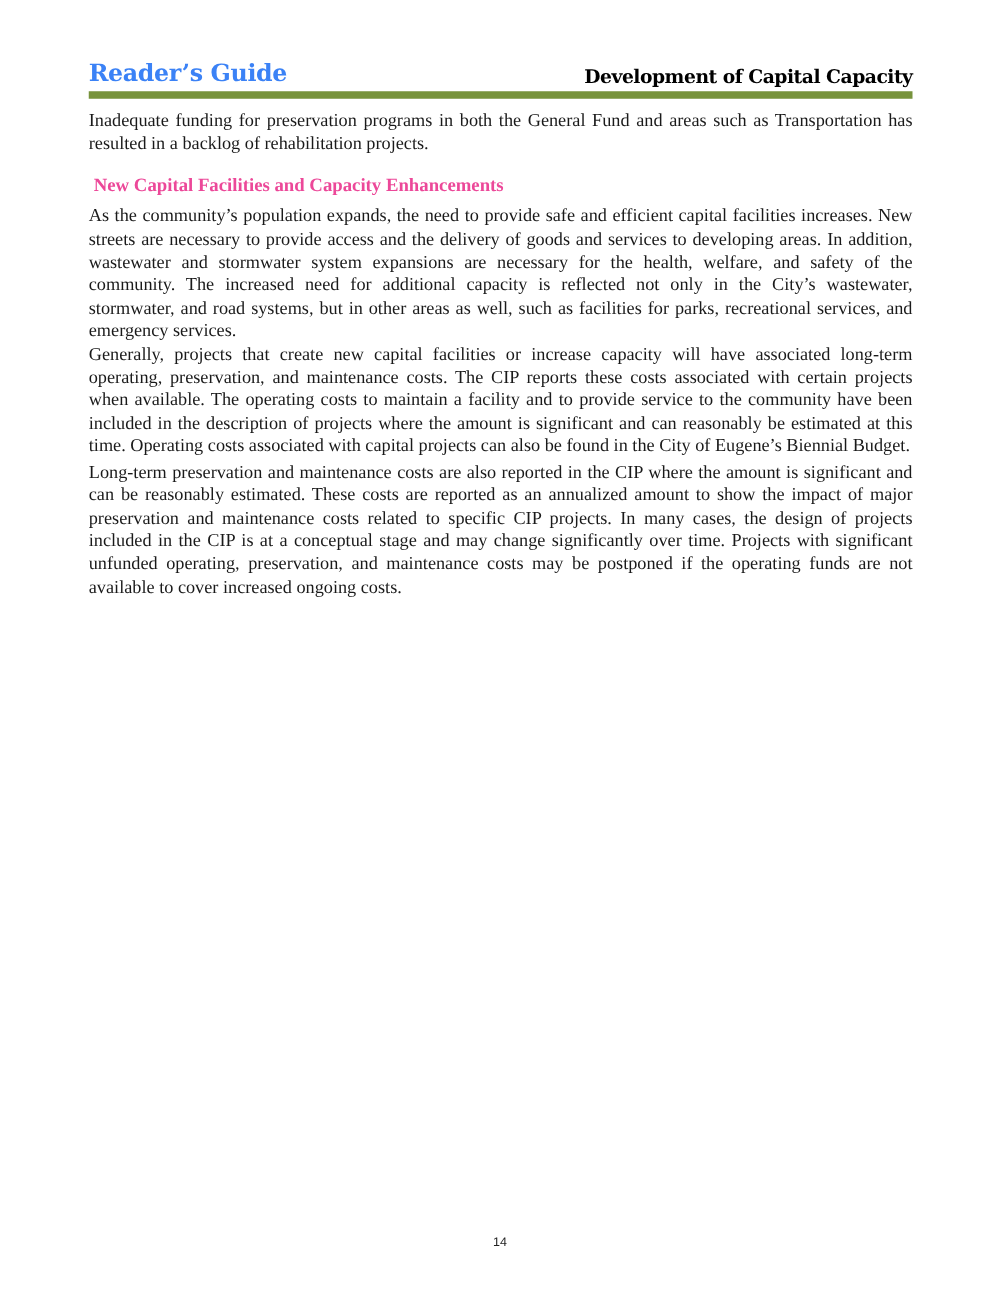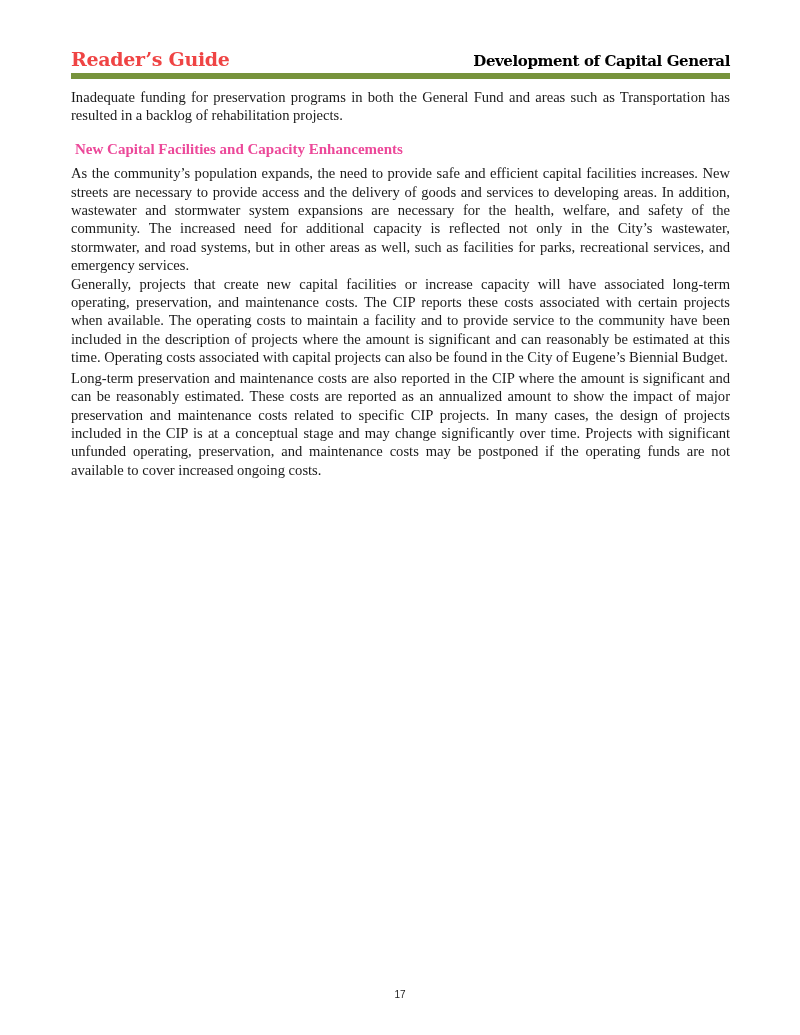--- a/index.html
+++ b/index.html
@@ -1,21 +1,21 @@
 <!DOCTYPE html>
 <html><head>
   <meta charset="utf-8">
   <style>
     html, body { margin: 0; padding: 0; background: #ffffff; }
     body { width: 800px; height: 1035px; position: relative; overflow: hidden; }
     .page { position: absolute; left: 71px; top: 0; width: 659px; }
     .header { position: absolute; top: 48px; left: 0; width: 659px; height: 24px; }
     .header-left {
       position: absolute; left: 0; top: 0;
-      font-family: "DejaVu Serif", serif; font-weight: bold; font-size: 19px; color: #ef4444;
+      font-family: "DejaVu Serif", serif; font-weight: bold; font-size: 19px; color: #3b82f6;
       letter-spacing: -0.3px;
     }
     .header-right {
       position: absolute; right: 0; top: 4px;
       font-family: "DejaVu Serif", serif; font-weight: bold; font-size: 15px; color: #000;
       letter-spacing: -0.4px;
     }
     .rule { position: absolute; top: 73px; left: 0; width: 659px; height: 6px; background: #77933C; }
     .content {
       position: absolute; top: 88px; left: 0; width: 659px;
@@ -31,28 +31,28 @@
       position: absolute; top: 989px; left: 0; width: 800px; text-align: center;
       font-family: "Liberation Sans", sans-serif; font-size: 10px; color: #222;
     }
   </style>
 </head>
 <body>
 
 <div class="page">
   <div class="header">
     <div class="header-left">Reader’s Guide</div>
-    <div class="header-right">Development of Capital General</div>
+    <div class="header-right">Development of Capital Capacity</div>
   </div>
   <div class="rule"></div>
 
   <div class="content">
     <p>Inadequate funding for preservation programs in both the General Fund and areas such as Transportation has resulted in a backlog of rehabilitation projects.</p>
 
     <h2>New Capital Facilities and Capacity Enhancements</h2>
     <p>As the community’s population expands, the need to provide safe and efficient capital facilities increases. New streets are necessary to provide access and the delivery of goods and services to developing areas. In addition, wastewater and stormwater system expansions are necessary for the health, welfare, and safety of the community. The increased need for additional capacity is reflected not only in the City’s wastewater, stormwater, and road systems, but in other areas as well, such as facilities for parks, recreational services, and emergency services.</p>
 
     <p>Generally, projects that create new capital facilities or increase capacity will have associated long-term operating, preservation, and maintenance costs. The CIP reports these costs associated with certain projects when available. The operating costs to maintain a facility and to provide service to the community have been included in the description of projects where the amount is significant and can reasonably be estimated at this time. Operating costs associated with capital projects can also be found in the City of Eugene’s Biennial Budget.</p>
     <p class="gap">Long-term preservation and maintenance costs are also reported in the CIP where the amount is significant and can be reasonably estimated. These costs are reported as an annualized amount to show the impact of major preservation and maintenance costs related to specific CIP projects. In many cases, the design of projects included in the CIP is at a conceptual stage and may change significantly over time. Projects with significant unfunded operating, preservation, and maintenance costs may be postponed if the operating funds are not available to cover increased ongoing costs.</p>
   </div>
 </div>
 
-<div class="page-number">17</div>
+<div class="page-number">14</div>
 
 </body></html>

